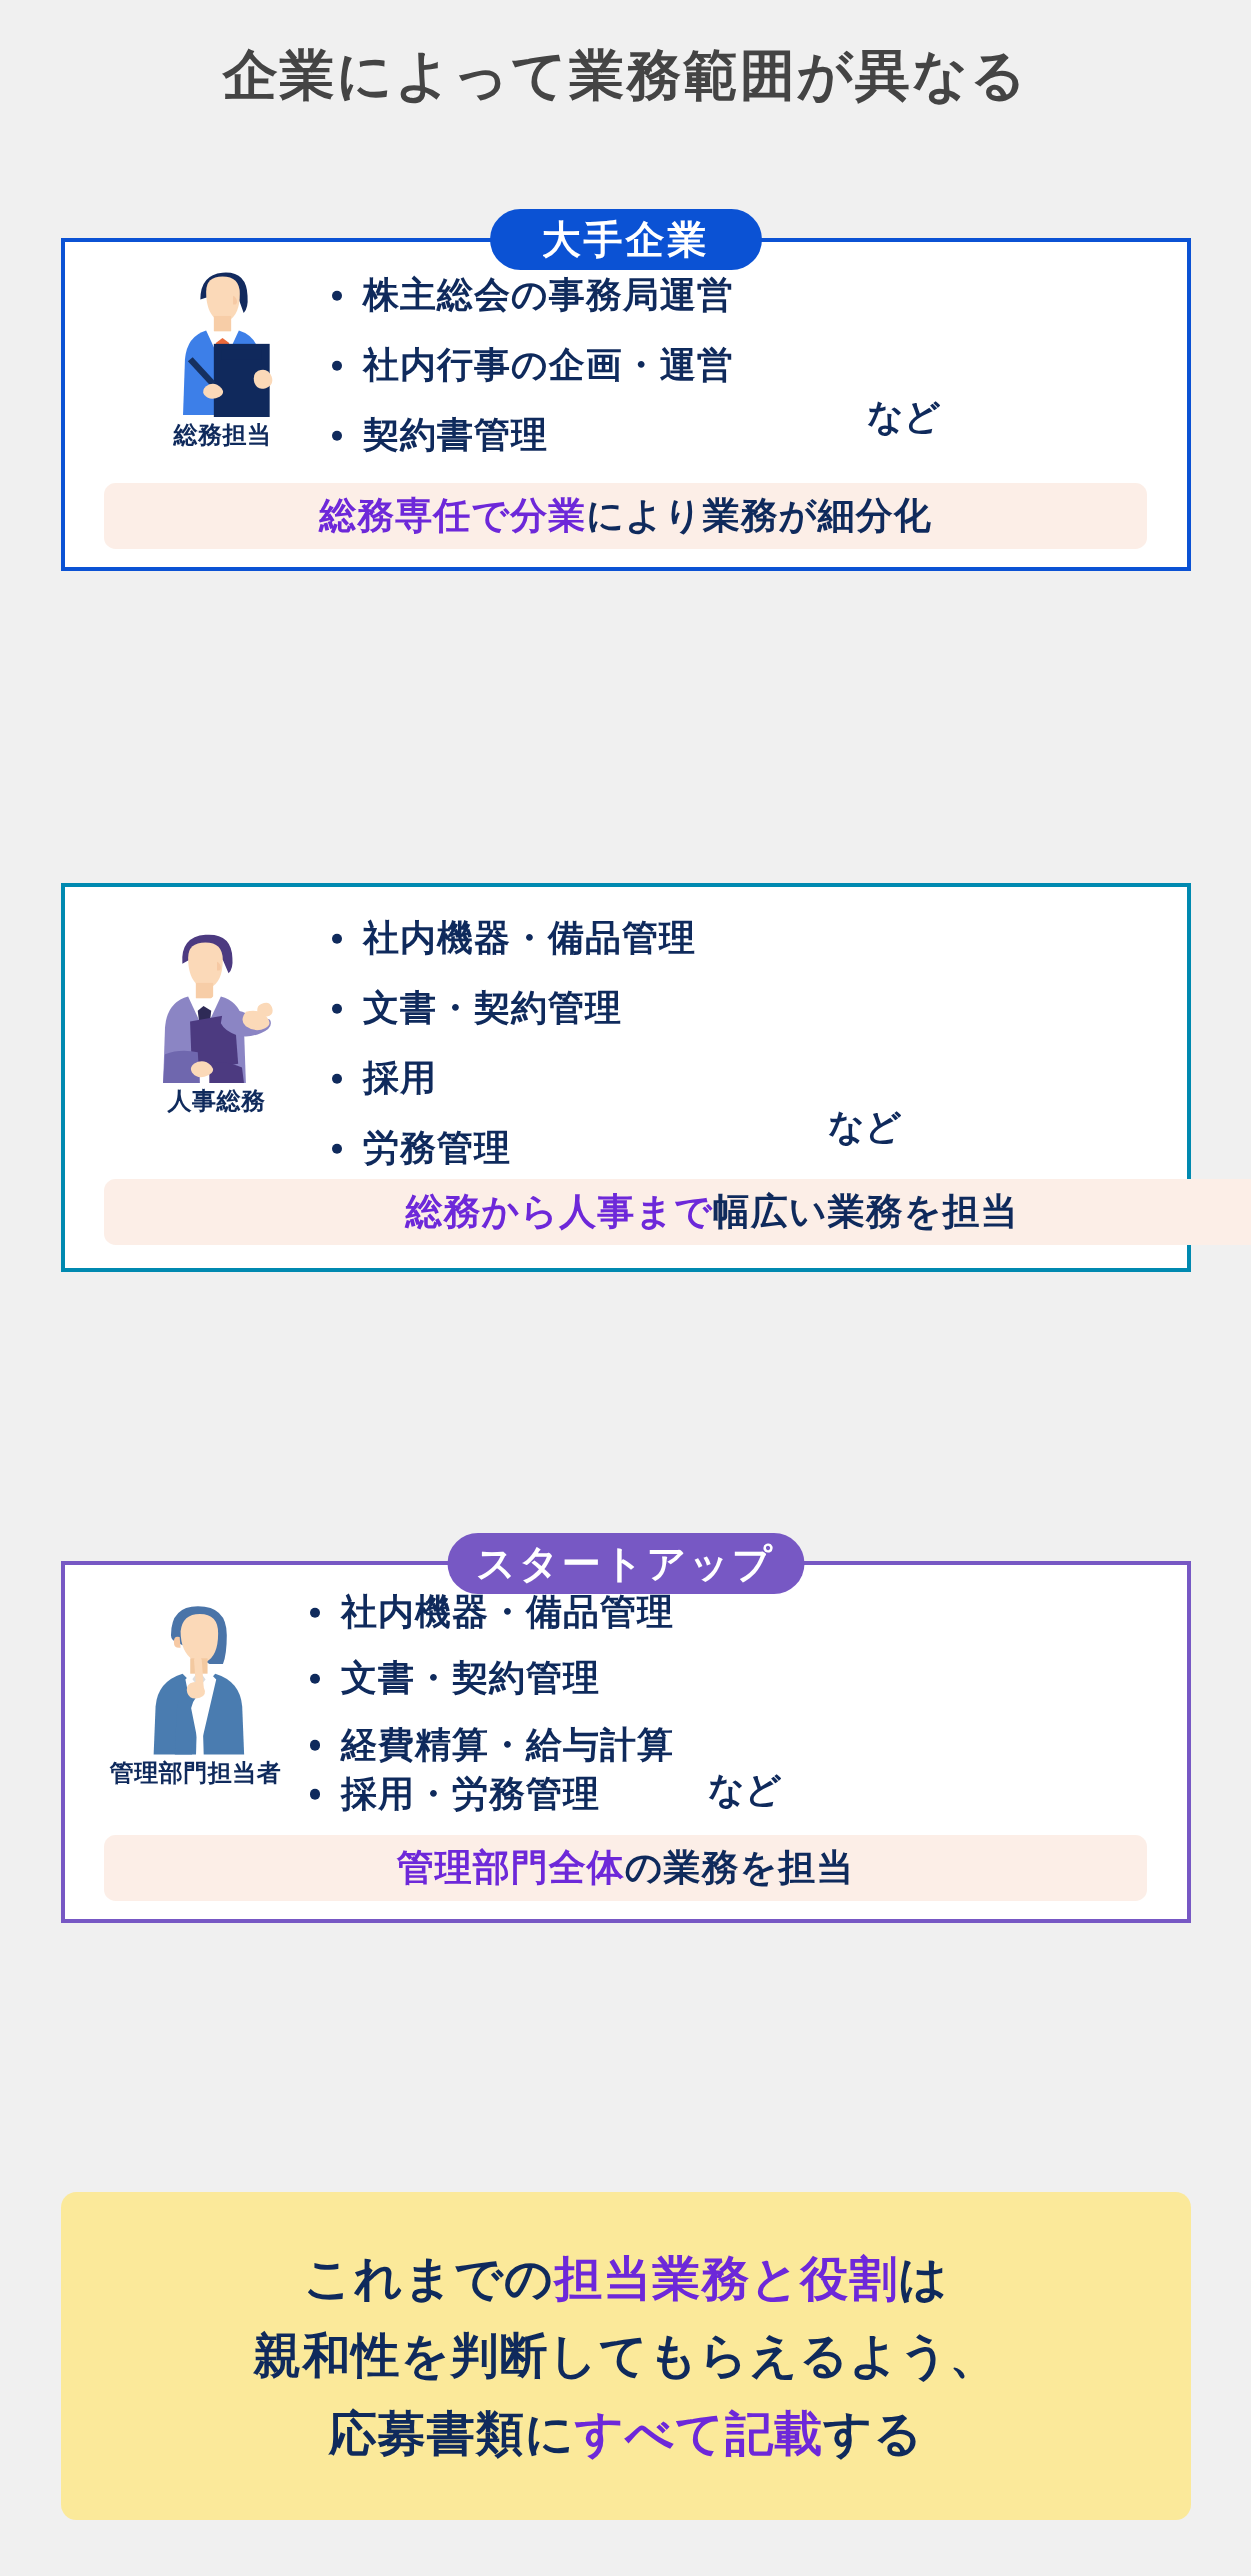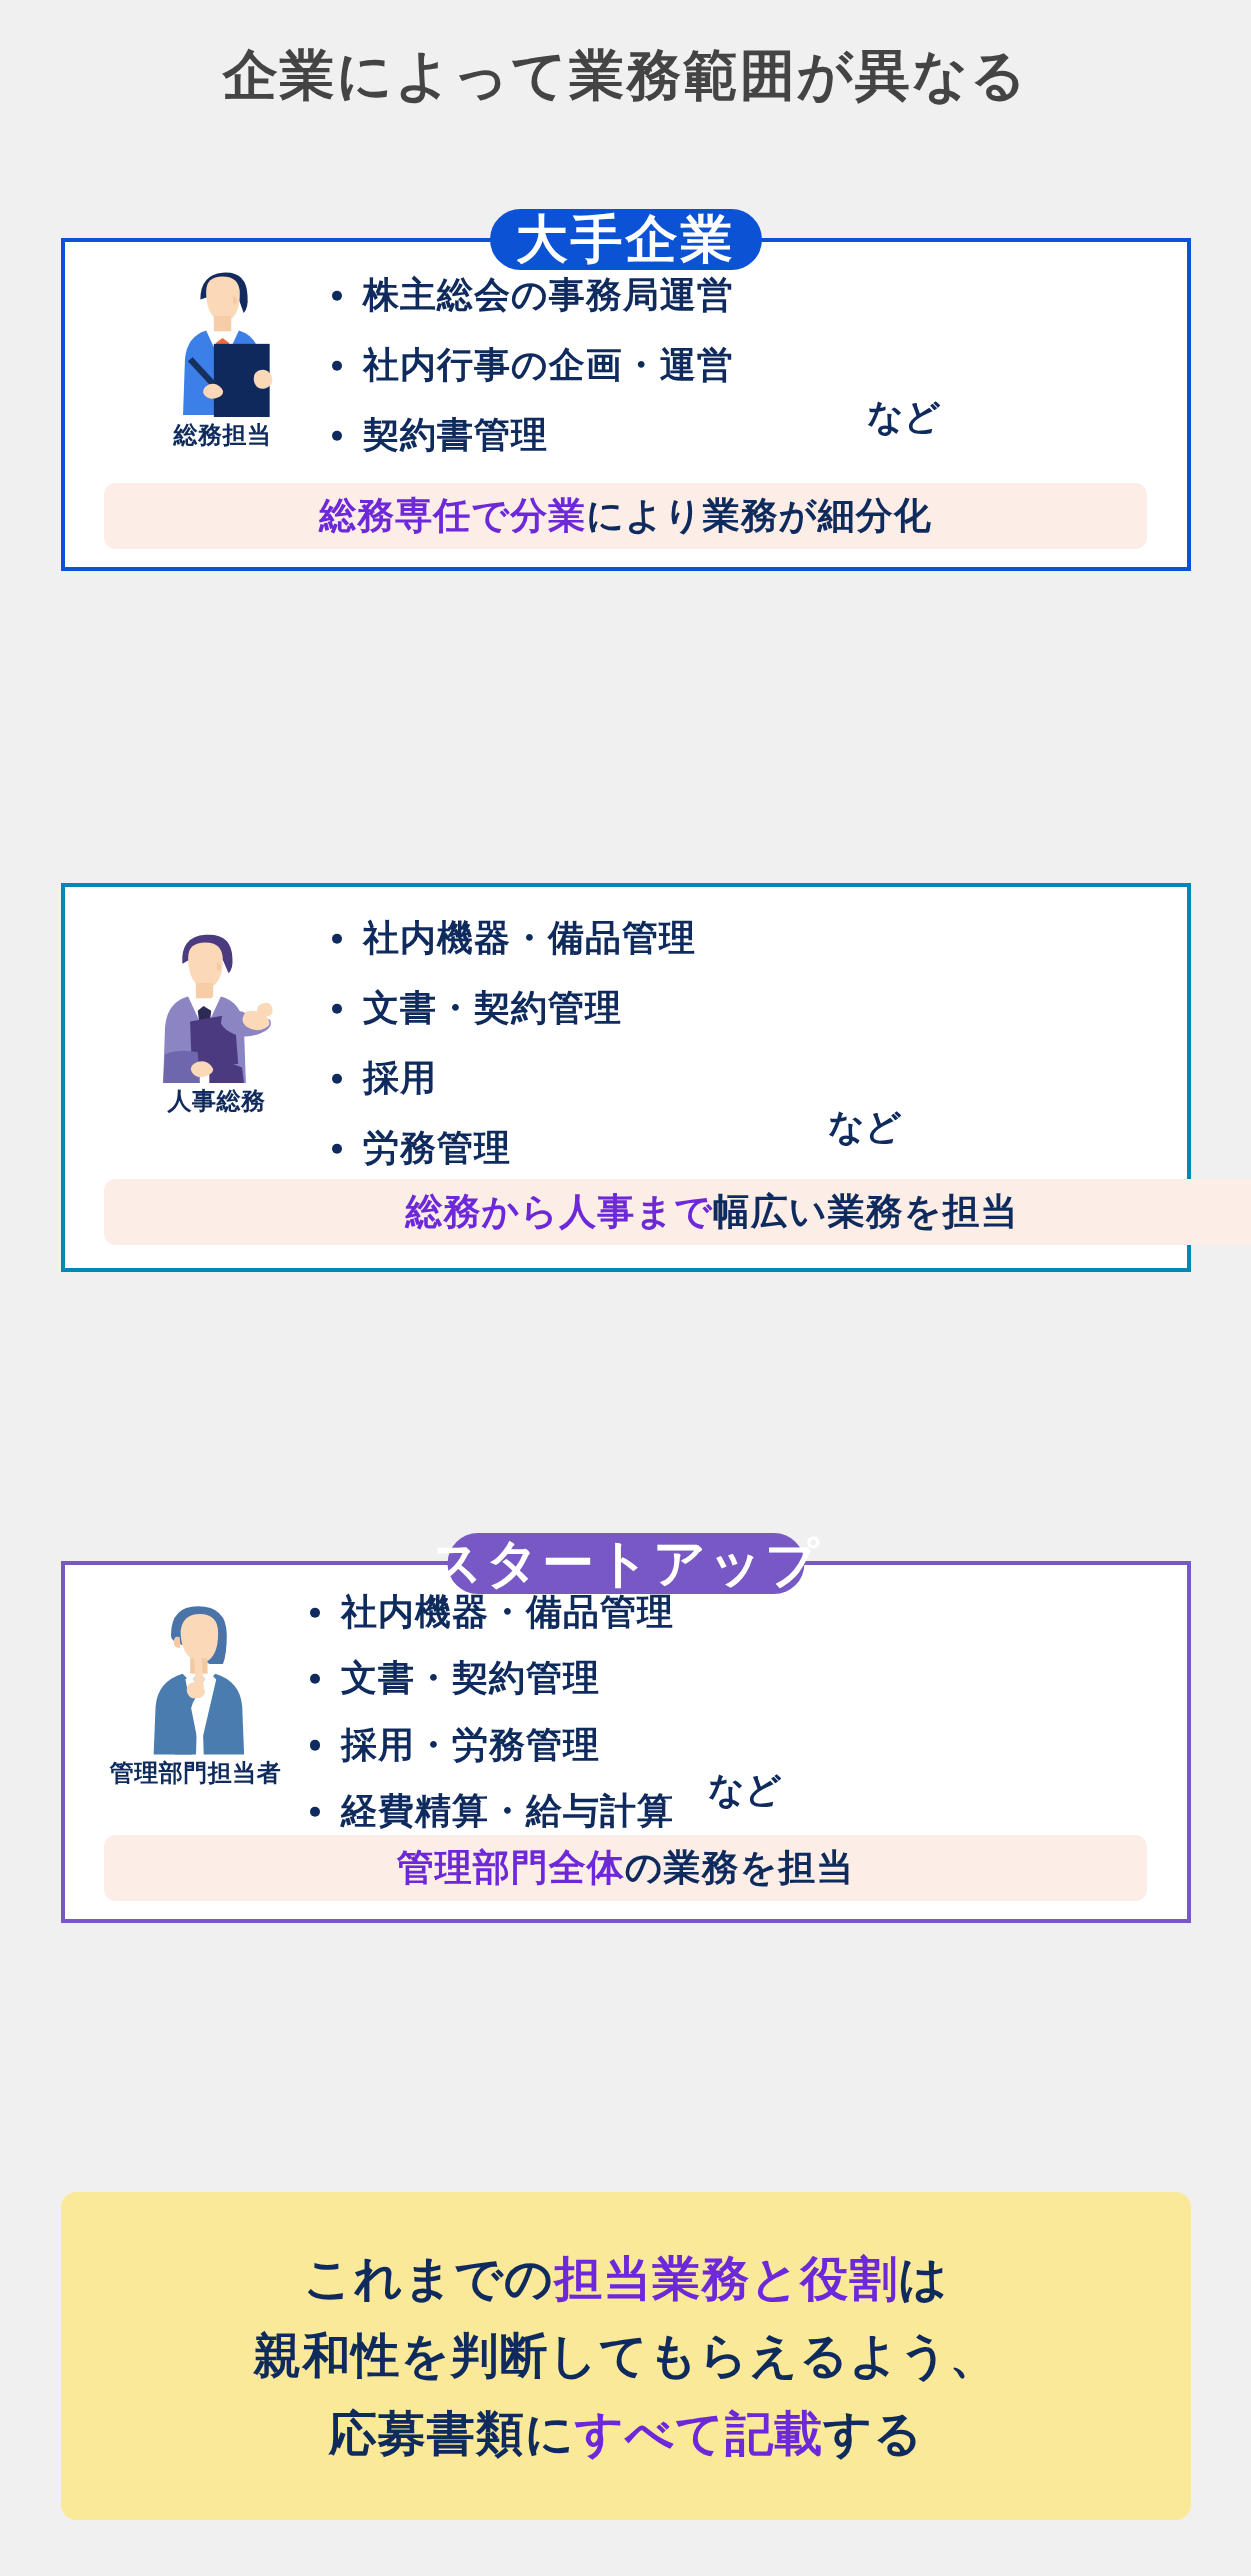--- a/index.html
+++ b/index.html
@@ -46,21 +46,21 @@
   .card-2 { top: 883px;  height: 389px; border-color: #0089B0; }
   .card-3 { top: 1561px; height: 362px; border-color: #7758C4; }
 
   
   .badge {
     position: absolute;
     left: 50%;
     transform: translateX(-50%);
     border-radius: 42px;
     color: #ffffff;
-    font-size: 52px;
+    font-size: 39px;
     font-weight: bold;
     letter-spacing: 2.9px;
     display: flex;
     align-items: center;
     justify-content: center;
     white-space: nowrap;
     z-index: 5;
   }
   .badge-1 { top: 209px;  width: 272px; height: 61px; background: #0B52D4; }
   .badge-2 { top: 854px;  width: 272px; height: 61px; background: #0089B0; }
@@ -290,22 +290,22 @@
 
           <path d="M74 84 q10 -4 14 4 q4 8 -4 11 q-10 3 -13 -5 q-2 -7 3 -10 z" fill="#fbd9b8"></path>
           <path d="M80 56 q5 -2 6 4 l2 28 l-8 1 l-2 -29 q0 -3 2 -4 z" fill="#fbd9b8"></path>
         </svg>
         <div class="figure-label">管理部門担当者</div>
       </div>
 
       <ul class="bullets" style="left:239px; top:23px;">
         <li style="margin-bottom:17.4px;">社内機器・備品管理</li>
         <li style="margin-bottom:17.4px;">文書・契約管理</li>
+        <li>経費精算・給与計算</li>
         <li style="margin-bottom:17.4px;">採用・労務管理</li>
-        <li>経費精算・給与計算</li>
         <span class="nado" style="left:404px; top:178px;">など</span>
       </ul>
 
       <div class="summary" style="left:39px; top:270px; width:1043px; height:66px;">
         <span class="hl">管理部門全体</span>
           <span class="nm">の業務を担当</span>
       </div>
 
     </div>
   </div>

